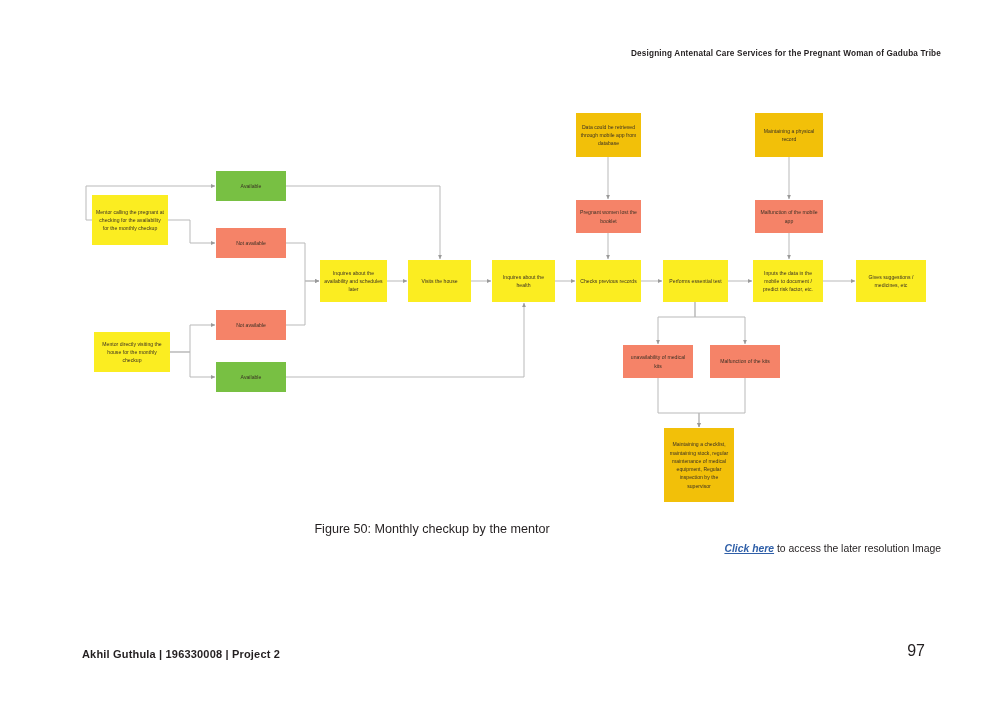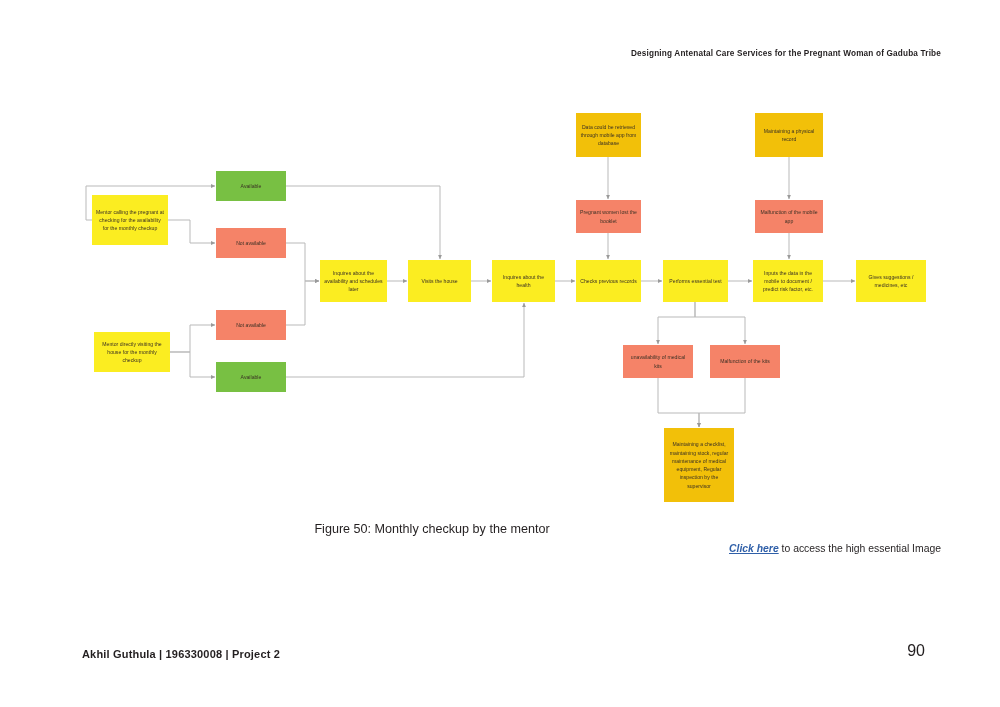--- a/index.html
+++ b/index.html
@@ -137,16 +137,16 @@
   <div class="node n-gold" style="left:755px;top:18px;width:68px;height:44px;">Maintaining a physical record</div>
   <div class="node n-red" style="left:755px;top:105px;width:68px;height:33px;">Malfunction of the mobile app</div>
 
   <div class="node n-red" style="left:623px;top:250px;width:70px;height:33px;">unavailability of medical kits</div>
   <div class="node n-red" style="left:710px;top:250px;width:70px;height:33px;">Malfunction of the kits</div>
   <div class="node n-gold" style="left:664px;top:333px;width:70px;height:74px;">Maintaining a checklist, maintaining stock, regular maintenance of medical equipment, Regular inspection by the supervisor</div>
 </div>
 
 <div id="figure-caption">Figure 50: Monthly checkup by the mentor</div>
 
-<div id="hires-line"><a id="hires-link" href="#">Click here</a><span> to access the high essential Image</span></div>
+<div id="hires-line"><a id="hires-link" href="#">Click here</a><span> to access the later resolution Image</span></div>
 
 <div id="footer-left">Akhil Guthula | 196330008 | Project 2</div>
-<div id="footer-page">90</div>
+<div id="footer-page">97</div>
 
 </body></html>

